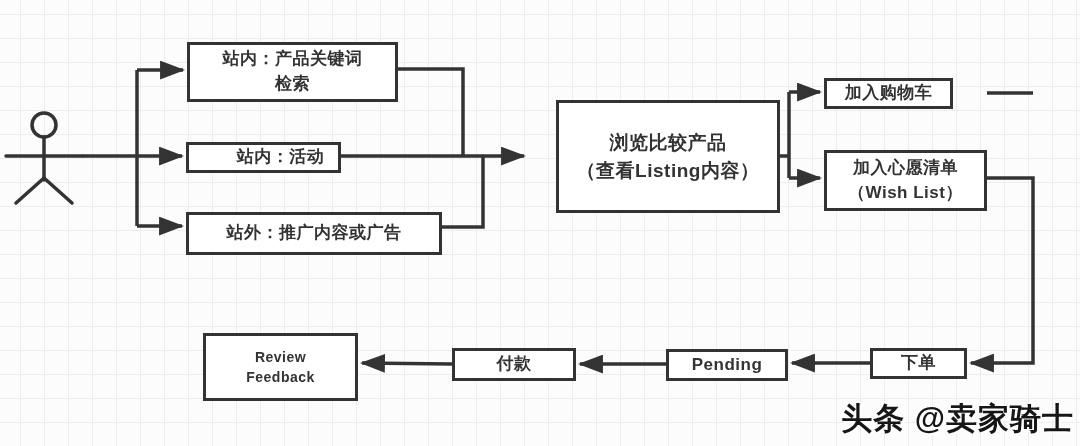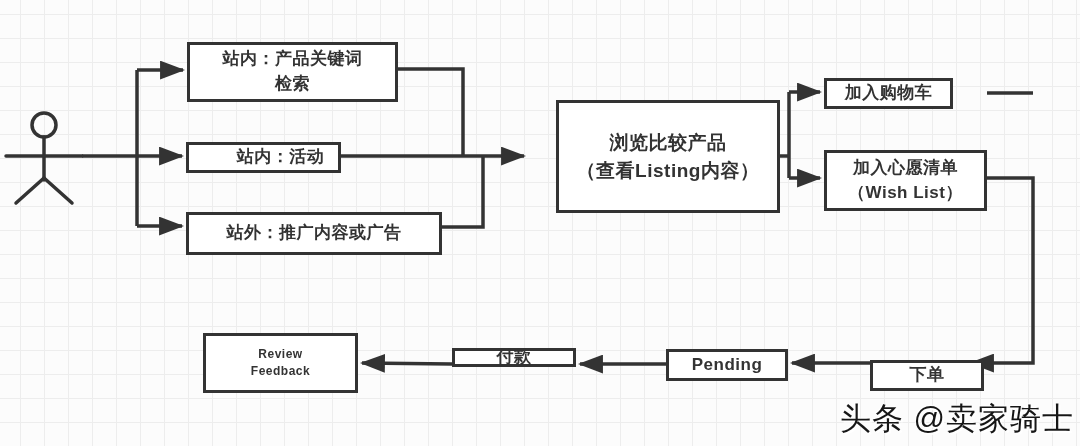--- a/index.html
+++ b/index.html
@@ -40,30 +40,30 @@
     font-weight: bold;
     line-height: 1.45;
     letter-spacing: 0.5px;
   }
   .node-keyword   { left: 187px; top: 42px;  width: 211px; height: 60px; }
   .node-activity  { left: 186px; top: 142px; width: 155px; height: 31px; padding-left: 34px; }
   .node-offsite   { left: 186px; top: 212px; width: 256px; height: 43px; }
   .node-browse    { left: 556px; top: 100px; width: 224px; height: 113px; font-size: 19px; }
   .node-cart      { left: 824px; top: 78px;  width: 129px; height: 31px; }
   .node-wishlist  { left: 824px; top: 150px; width: 163px; height: 61px; }
-  .node-order     { left: 870px; top: 348px; width: 114px;  height: 31px; margin-top: 12px; }
+  .node-order     { left: 870px; top: 348px; width: 97px;  height: 31px; }
   .node-pending   { left: 666px; top: 349px; width: 122px; height: 32px; }
-  .node-payment   { left: 452px; top: 348px; width: 124px; height: 19px; }
-  .node-review    { left: 203px; top: 333px; width: 155px; height: 60px; font-size: 12px; }
+  .node-payment   { left: 452px; top: 348px; width: 124px; height: 33px; }
+  .node-review    { left: 203px; top: 333px; width: 155px; height: 68px; font-size: 14px; }
   .watermark {
     position: absolute;
     right: 6px;
     bottom: 6px;
     font-size: 31px;
-    font-weight: 400;
+    font-weight: 700;
     color: #161616;
     letter-spacing: 1px;
     text-shadow: 2px 2px 0 #ffffff, -1px -1px 0 rgba(255,255,255,0.85);
     white-space: nowrap;
   }
 </style>
 </head>
 <body>
 
 <div class="canvas">

